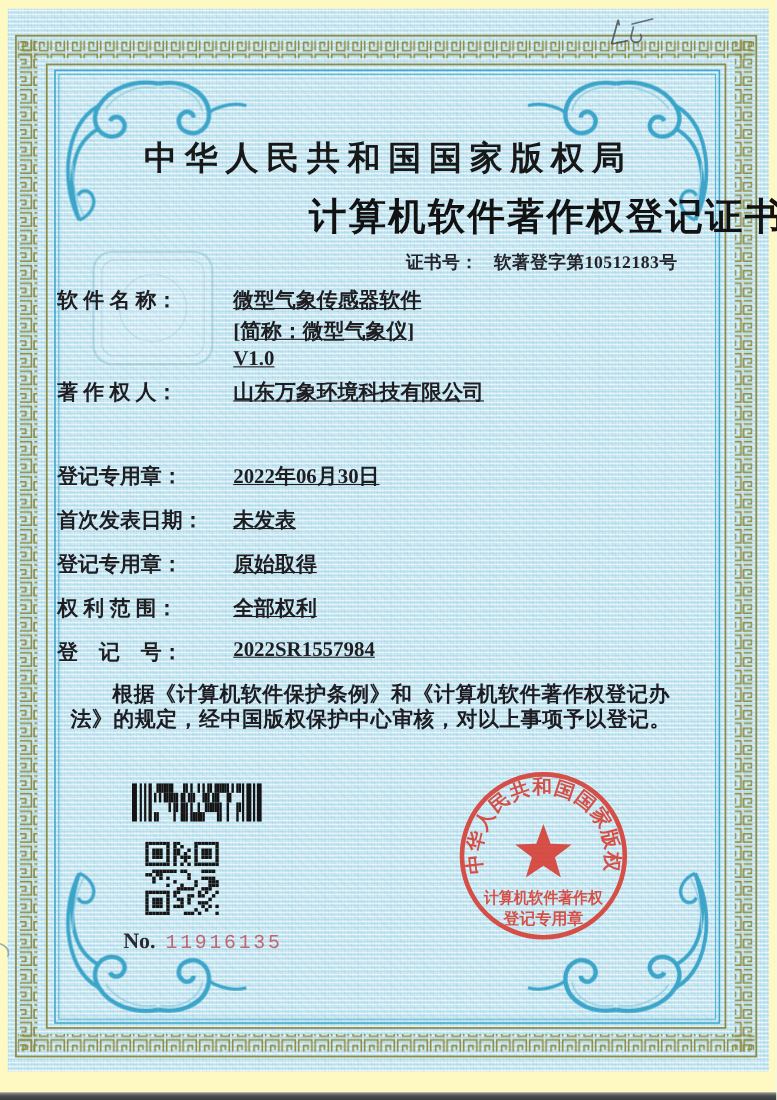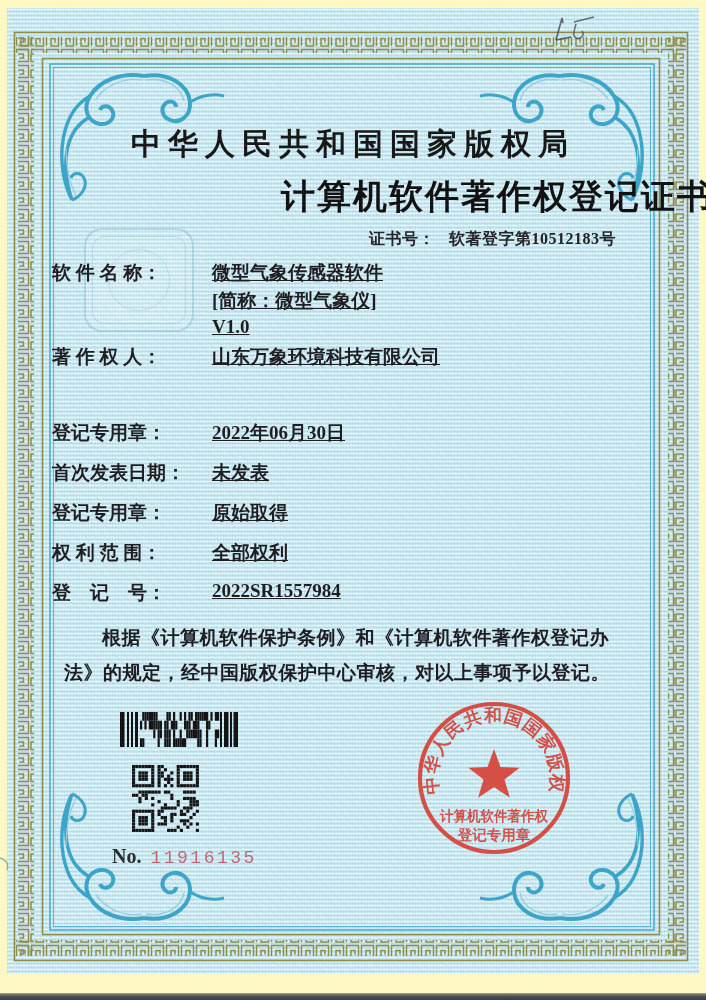--- a/index.html
+++ b/index.html
@@ -17,21 +17,21 @@
   
   .authority{position:absolute;left:53px;top:124px;width:600px;text-align:center;
     font-size:30px;font-weight:700;letter-spacing:7px;color:#181818;}
   .main-title{position:absolute;left:53px;top:174px;width:660px;text-align:right;
     font-size:34px;font-weight:700;letter-spacing:2px;color:#121212;}
   .cert-no{position:absolute;top:229px;right:90px;font-size:16px;font-weight:700;color:#23232a;letter-spacing:.5px;}
   .cert-no .lbl{margin-right:14px;text-align:right;}
   .frow{position:absolute;left:0;top:0;width:640px;color:#1d1d22;}
   .frow .flabel{position:absolute;left:52px;font-size:19px;font-weight:700;white-space:pre;}
   .frow .fvalue{position:absolute;left:212px;font-size:19px;font-weight:600;white-space:pre;text-decoration:underline;}
-  .statement{position:absolute;left:64px;top:620px;width:580px;font-size:19px;line-height:35px;
+  .statement{position:absolute;left:64px;top:620px;width:580px;font-size:19px;line-height:23px;
     text-indent:2em;font-weight:600;color:#1c1c22;letter-spacing:.5px;}
   .no-line{position:absolute;left:112px;top:845px;}
   .no-line .no-lbl{font-size:20px;font-weight:700;color:#2a2a30;}
   .no-line .no-val{font-family:"Liberation Mono","DejaVu Sans Mono",monospace;font-size:18px;font-weight:400;
     color:rgba(190,80,92,.85);letter-spacing:2.5px;padding-left:9px;}
   .issue-date{position:absolute;left:405px;top:846px;width:175px;text-align:center;
     font-size:21px;font-weight:700;color:#14141a;letter-spacing:1px;}
   
   .watermark{position:absolute;left:84px;top:228px;width:106px;height:100px;border-radius:18px;
     border:2px solid rgba(110,175,200,.38);background:rgba(255,255,255,.12);}

